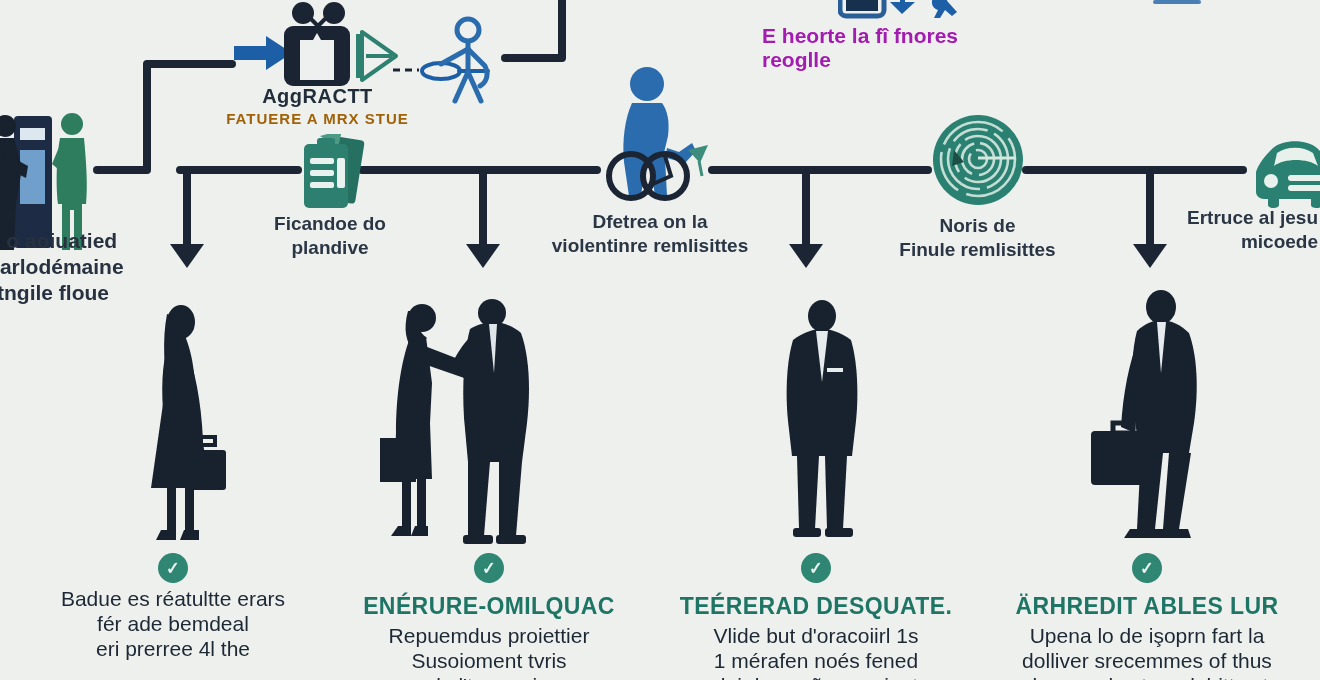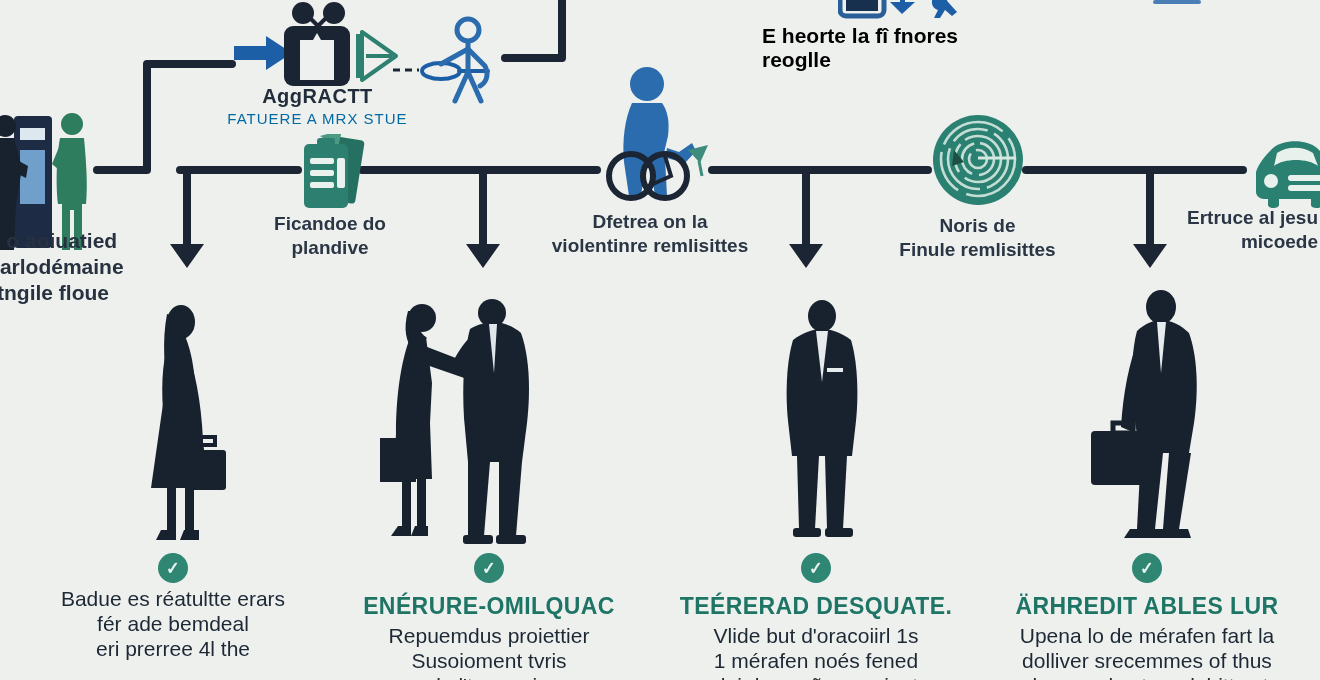--- a/index.html
+++ b/index.html
@@ -11,27 +11,27 @@
   }
   .abs{position:absolute;}
   svg{display:block;}
   .stage-label{
     text-align:center;font-size:19px;font-weight:600;color:#2b3645;line-height:24px;
   }
   .left-station-text{
     text-align:center;font-size:21px;font-weight:600;color:#27313f;line-height:26px;
   }
   .top-right-caption{
-    font-size:21px;font-weight:600;color:#000000;
+    font-size:21px;font-weight:600;color:#a21caf;
   }
   .tv-title{
     text-align:center;font-size:20px;font-weight:800;color:#222d3b;letter-spacing:.5px;
   }
   .tv-subtitle{
-    text-align:center;font-size:15px;font-weight:400;color:#0369a1;letter-spacing:1px;margin-top:2px;
+    text-align:center;font-size:15px;font-weight:700;color:#a16207;letter-spacing:1px;margin-top:2px;
   }
   .column{position:absolute;text-align:center;}
   .check{
     width:30px;height:30px;border-radius:50%;background:#2e8673;margin:0 auto;
     display:flex;align-items:center;justify-content:center;
     color:#eaf4f0;font-size:17px;font-weight:bold;transform:rotate(-4deg);
   }
   .col-head{
     margin-top:10px;font-size:23px;font-weight:800;color:#1e7565;letter-spacing:.4px;white-space:nowrap;
   }
@@ -317,19 +317,19 @@
       <div>dej dance ñamessiant</div>
     </div>
   </div>
 
   <div class="column" style="left:982px;top:553px;width:330px;">
     <div class="check">
       <span>✓</span>
     </div>
     <div class="col-head">ÄRHREDIT ABLES LUR</div>
     <div class="col-body">
-      <div>Upena lo de mérafen fart la</div>
+      <div>Upena lo de işoprn fart la</div>
       <div>dolliver srecemmes of thus</div>
       <div>des merde st eradebitt est</div>
     </div>
   </div>
 
 </div>
 
 </body></html>

